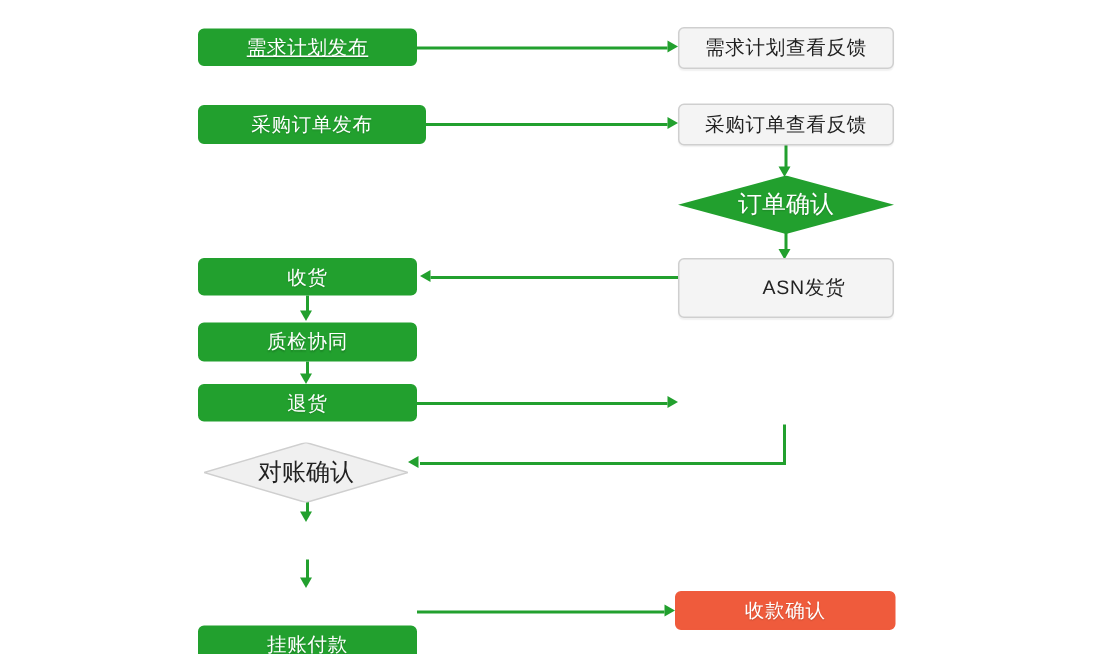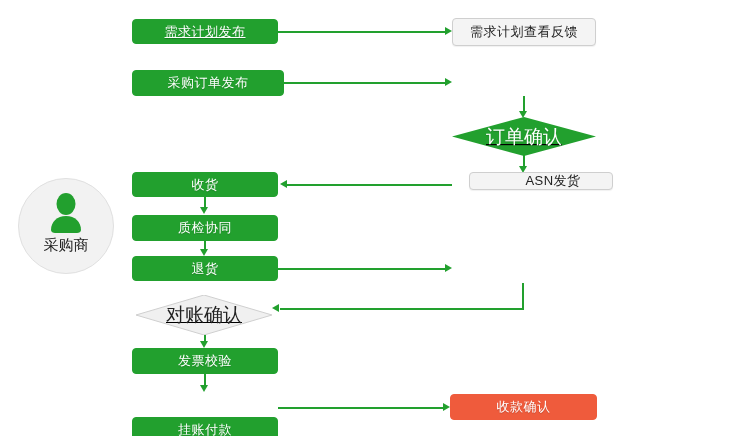--- a/index.html
+++ b/index.html
@@ -37,23 +37,22 @@
     background:#f4f4f4;
     color:#222222;
     border:1px solid #cfcfcf;
     box-shadow:0 1px 1px rgba(0,0,0,.06);
   }
 
   
   .diamond{
     position:absolute;
     display:flex;align-items:center;justify-content:center;
-    font-size:19px;
+    font-size:16px;
     white-space:nowrap;
-    text-decoration:underline;
   }
   .diamond .dshape{position:absolute;inset:0;}
   .diamond .dlabel{position:relative;z-index:2;}
   .diamond.green .dlabel{color:#ffffff;text-shadow:0 1px 1px rgba(0,0,0,.18);}
   .diamond.grey .dlabel{color:#222222;}
 
   
   .hline,.vline{position:absolute;background:#22a02e;}
   .hline{height:2px;}
   .vline{width:2px;}
@@ -129,29 +128,20 @@
 
   <div class="vline" style="left:204px;top:334px;height:8px;"></div>
   <div class="arrow down" style="left:200px;top:341px;"></div>
 
   <div class="vline" style="left:204px;top:373px;height:13px;"></div>
   <div class="arrow down" style="left:200px;top:385px;"></div>
 
   <div class="hline" style="left:278px;top:407px;width:165px;"></div>
   <div class="arrow right" style="left:443px;top:403px;"></div>
 
-  <div class="actor" style="left:18px;top:178px;">
-    <div class="glyph">
-      <svg width="46" height="42" viewBox="0 0 46 42" aria-hidden="true">
-        <ellipse cx="23" cy="12" rx="9.5" ry="11" fill="#22a02e"></ellipse>
-        <path d="M23 24c-9 0-15 6-15 14 0 2 2 3 4 3h22c2 0 4-1 4-3 0-8-6-14-15-14z" fill="#22a02e"></path>
-      </svg>
-    </div>
-    <div class="aname">采购商</div>
-  </div>
 
 
   <div class="node green" style="left:132px;top:19px;width:146px;height:25px;text-decoration:underline;">
     <span>需求计划发布</span>
   </div>
 
   <div class="node green" style="left:132px;top:70px;width:152px;height:26px;">
     <span>采购订单发布</span>
   </div>
 
@@ -167,41 +157,41 @@
     <span>退货</span>
   </div>
 
   <div class="diamond grey" style="left:136px;top:295px;width:136px;height:40px;">
     <svg class="dshape" viewBox="0 0 136 40" preserveAspectRatio="none">
       <polygon points="68,0 136,20 68,40 0,20" fill="#f0f0f0" stroke="#cfcfcf" stroke-width="1"></polygon>
     </svg>
     <span class="dlabel">对账确认</span>
   </div>
 
-  <div class="node green" style="left:132px;top:348px;width:146px;height:26px;">
-    <span>发票校验</span>
-  </div>
 
   <div class="node green" style="left:132px;top:394px;width:146px;height:26px;margin-top:23px;">
     <span>挂账付款</span>
   </div>
 
   <div class="node grey" style="left:452px;top:18px;width:144px;height:28px;">
     <span>需求计划查看反馈</span>
   </div>
 
+  <div class="node grey" style="left:452px;top:69px;width:144px;height:28px;">
+    <span>采购订单查看反馈</span>
+  </div>
 
   <div class="diamond green" style="left:452px;top:117px;width:144px;height:39px;">
     <svg class="dshape" viewBox="0 0 144 39" preserveAspectRatio="none">
       <polygon points="72,0 144,19.5 72,39 0,19.5" fill="#22a02e"></polygon>
     </svg>
     <span class="dlabel">订单确认</span>
   </div>
 
-  <div class="node grey" style="left:469px;top:172px;width:144px;height:18px;padding-left:24px;">
+  <div class="node grey" style="left:452px;top:172px;width:144px;height:40px;padding-left:24px;">
     <span>ASN发货</span>
   </div>
 
 
   <div class="node orange" style="left:450px;top:394px;width:147px;height:26px;">
     <span>收款确认</span>
   </div>
 
 </div>
 

